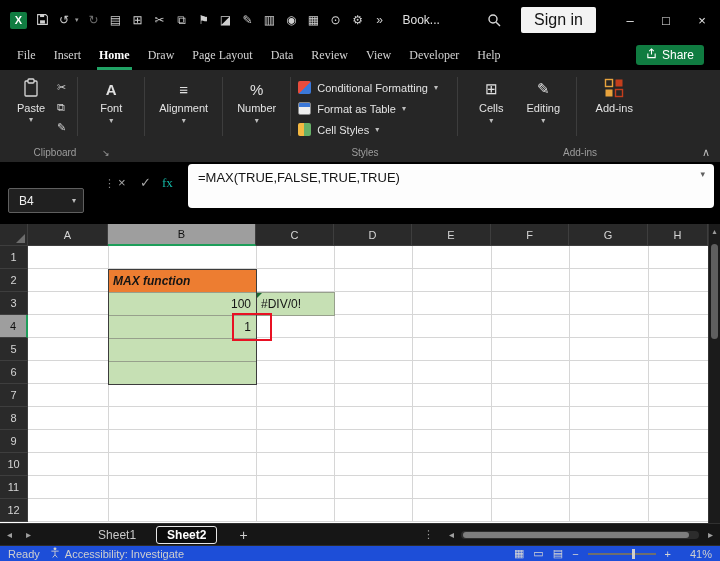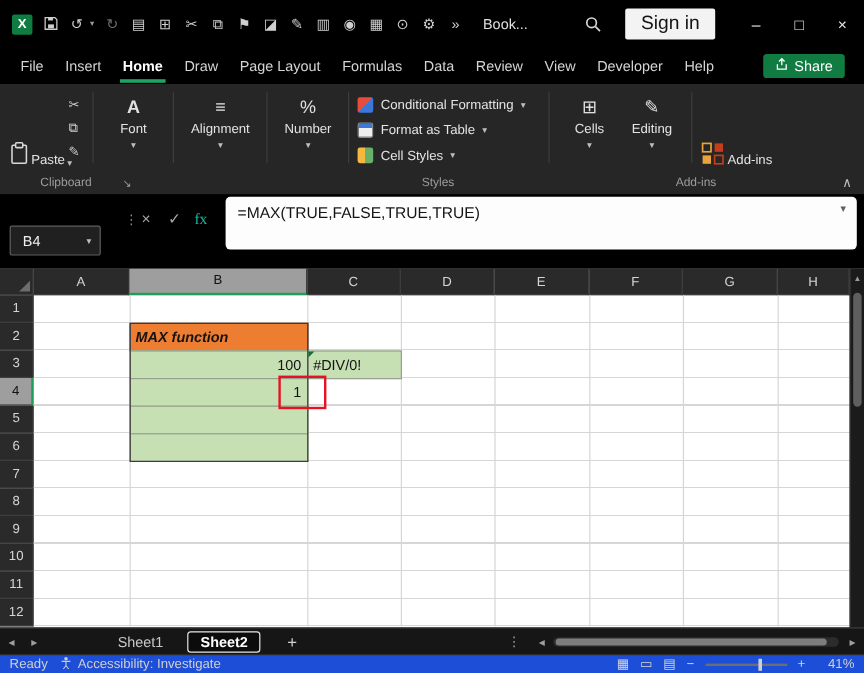--- a/index.html
+++ b/index.html
@@ -14,29 +14,29 @@
   .dim{color:#6f6f6f;}
   .tinychev{font-size:7px;color:#9a9a9a;margin-left:-4px;}
   .tb-name{font-size:12px;color:#e0e0e0;margin-left:8px;white-space:nowrap;}
   .tb-right{margin-left:auto;display:flex;align-items:center;}
   .search-btn{width:30px;display:flex;justify-content:center;}
   .signin{background:#f3f3f3;color:#141414;font-size:16px;padding:4px 13px;border-radius:2px;margin:0 16px 0 12px;border:none;}
   .winbtn{width:36px;height:40px;display:flex;align-items:center;justify-content:center;font-size:13px;color:#e8e8e8;}
 
   
   .menubar{position:absolute;top:40px;left:0;right:0;height:30px;display:flex;align-items:center;padding:0 8px;background:#000;}
-  .mtab{color:#d4d4d4;font-size:12px;padding:7px 9px;position:relative;white-space:nowrap;}
+  .mtab{color:#d4d4d4;font-size:12px;padding:7px 9px;position:relative;white-space:nowrap;font-family:Liberation Serif, serif;}
   .mtab.active{color:#fff;font-weight:bold;}
   .mtab.active::after{content:"";position:absolute;left:7px;right:7px;bottom:0;height:3px;background:#21A366;}
   .share-btn{margin-left:auto;margin-right:8px;background:#107C41;color:#fff;font-size:12px;padding:3px 10px;border-radius:3px;display:flex;gap:5px;align-items:center;border:none;}
 
   
   .ribbon{position:absolute;top:70px;left:0;right:0;height:92px;background:#262626;color:#d6d6d6;}
   .ribbon-row{display:flex;align-items:stretch;height:70px;padding:3px 0 0 8px;}
-  .bigbtn{display:flex;flex-direction:row;align-items:flex-end;width:46px;padding-top:3px;gap:2px;}
+  .bigbtn{display:flex;flex-direction:column;align-items:center;width:46px;padding-top:3px;gap:2px;}
   .bicon{height:24px;display:flex;align-items:center;justify-content:center;}
   .blabel{font-size:11px;color:#e3e3e3;white-space:nowrap;}
   .chev{font-size:8px;color:#bdbdbd;line-height:1;}
   .side-icons{display:flex;flex-direction:column;gap:7px;padding:8px 4px 0 3px;font-size:11px;color:#cfcfcf;}
   .vsep{width:1px;background:#3d3d3d;margin:4px 7px;}
   .cgroup{display:flex;flex-direction:column;align-items:center;padding:6px 7px 0;gap:3px;min-width:52px;}
   .cicon{font-size:15px;height:20px;color:#e0e0e0;display:flex;align-items:center;}
   .styles-col{display:flex;flex-direction:column;gap:8px;padding-top:8px;width:152px;}
   .style-item{display:flex;align-items:center;gap:6px;font-size:11px;color:#e3e3e3;white-space:nowrap;}
   .sicon{width:13px;height:13px;border-radius:2px;flex:none;}
@@ -154,21 +154,20 @@
       <span class="winbtn">×</span>
     </div>
   </div>
 
   <div class="menubar">
     <span class="mtab">File</span>
     <span class="mtab">Insert</span>
     <span class="mtab active">Home</span>
     <span class="mtab">Draw</span>
     <span class="mtab">Page Layout</span>
-    <span class="mtab">Formulas</span>
     <span class="mtab">Data</span>
     <span class="mtab">Review</span>
     <span class="mtab">View</span>
     <span class="mtab">Developer</span>
     <span class="mtab">Help</span>
     <button class="share-btn">
       <span>
         <svg width="11" height="11" viewBox="0 0 12 12">
             <path d="M6 7V1.5M3.5 3.5L6 1l2.5 2.5" stroke="#fff" fill="none" stroke-width="1.2"></path>
             <path d="M2 6v4.5h8V6" stroke="#fff" fill="none" stroke-width="1.2"></path>

